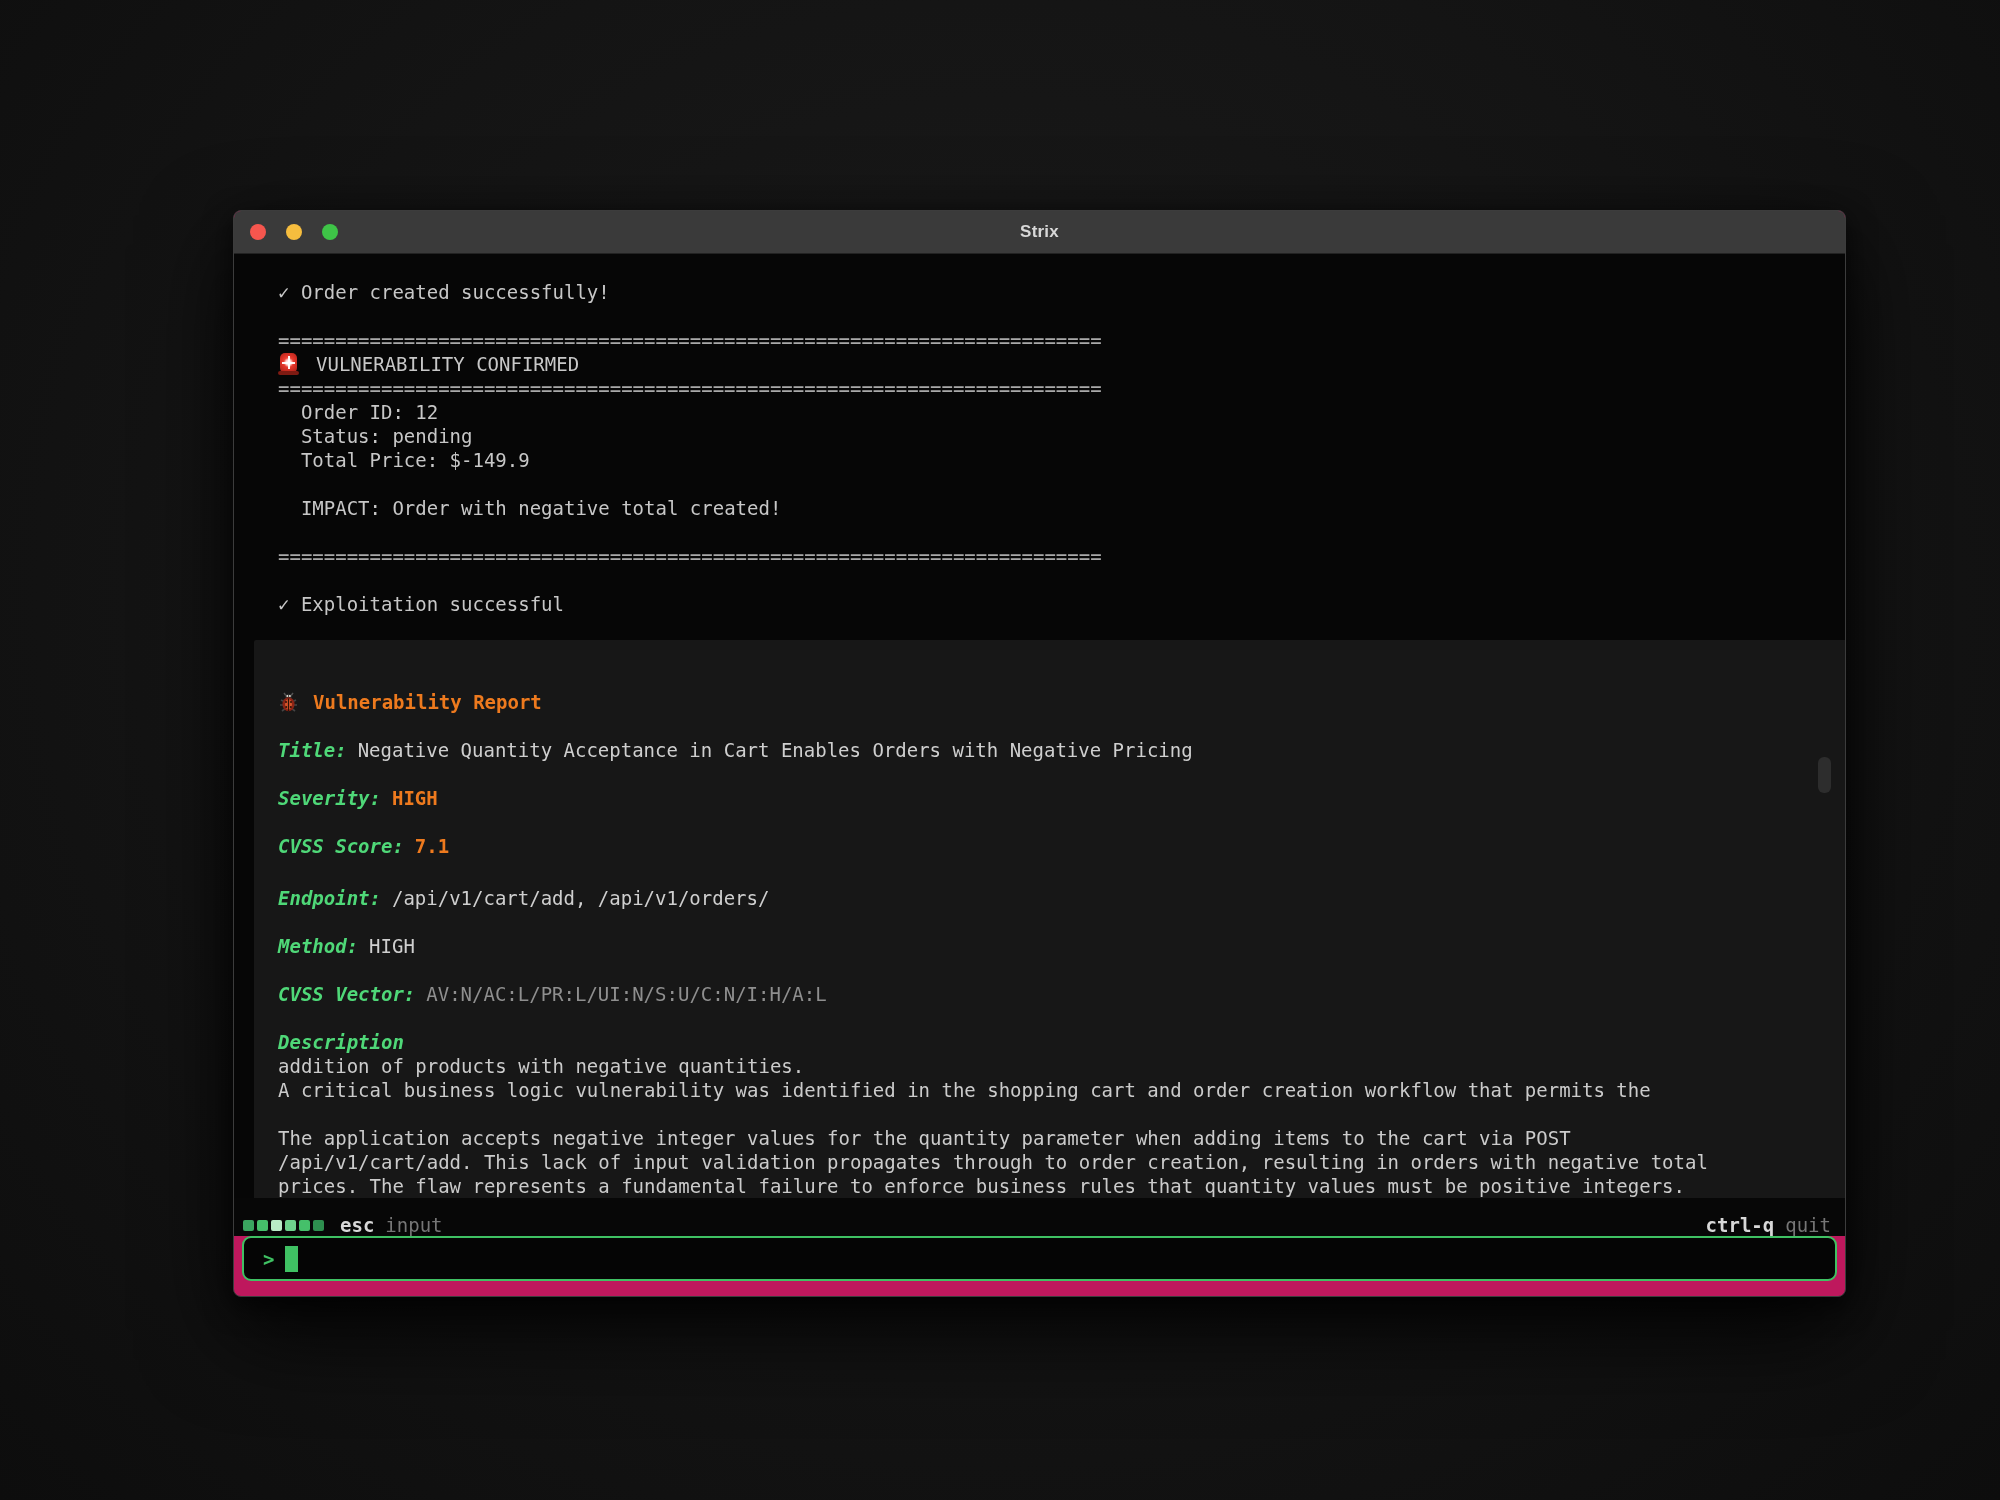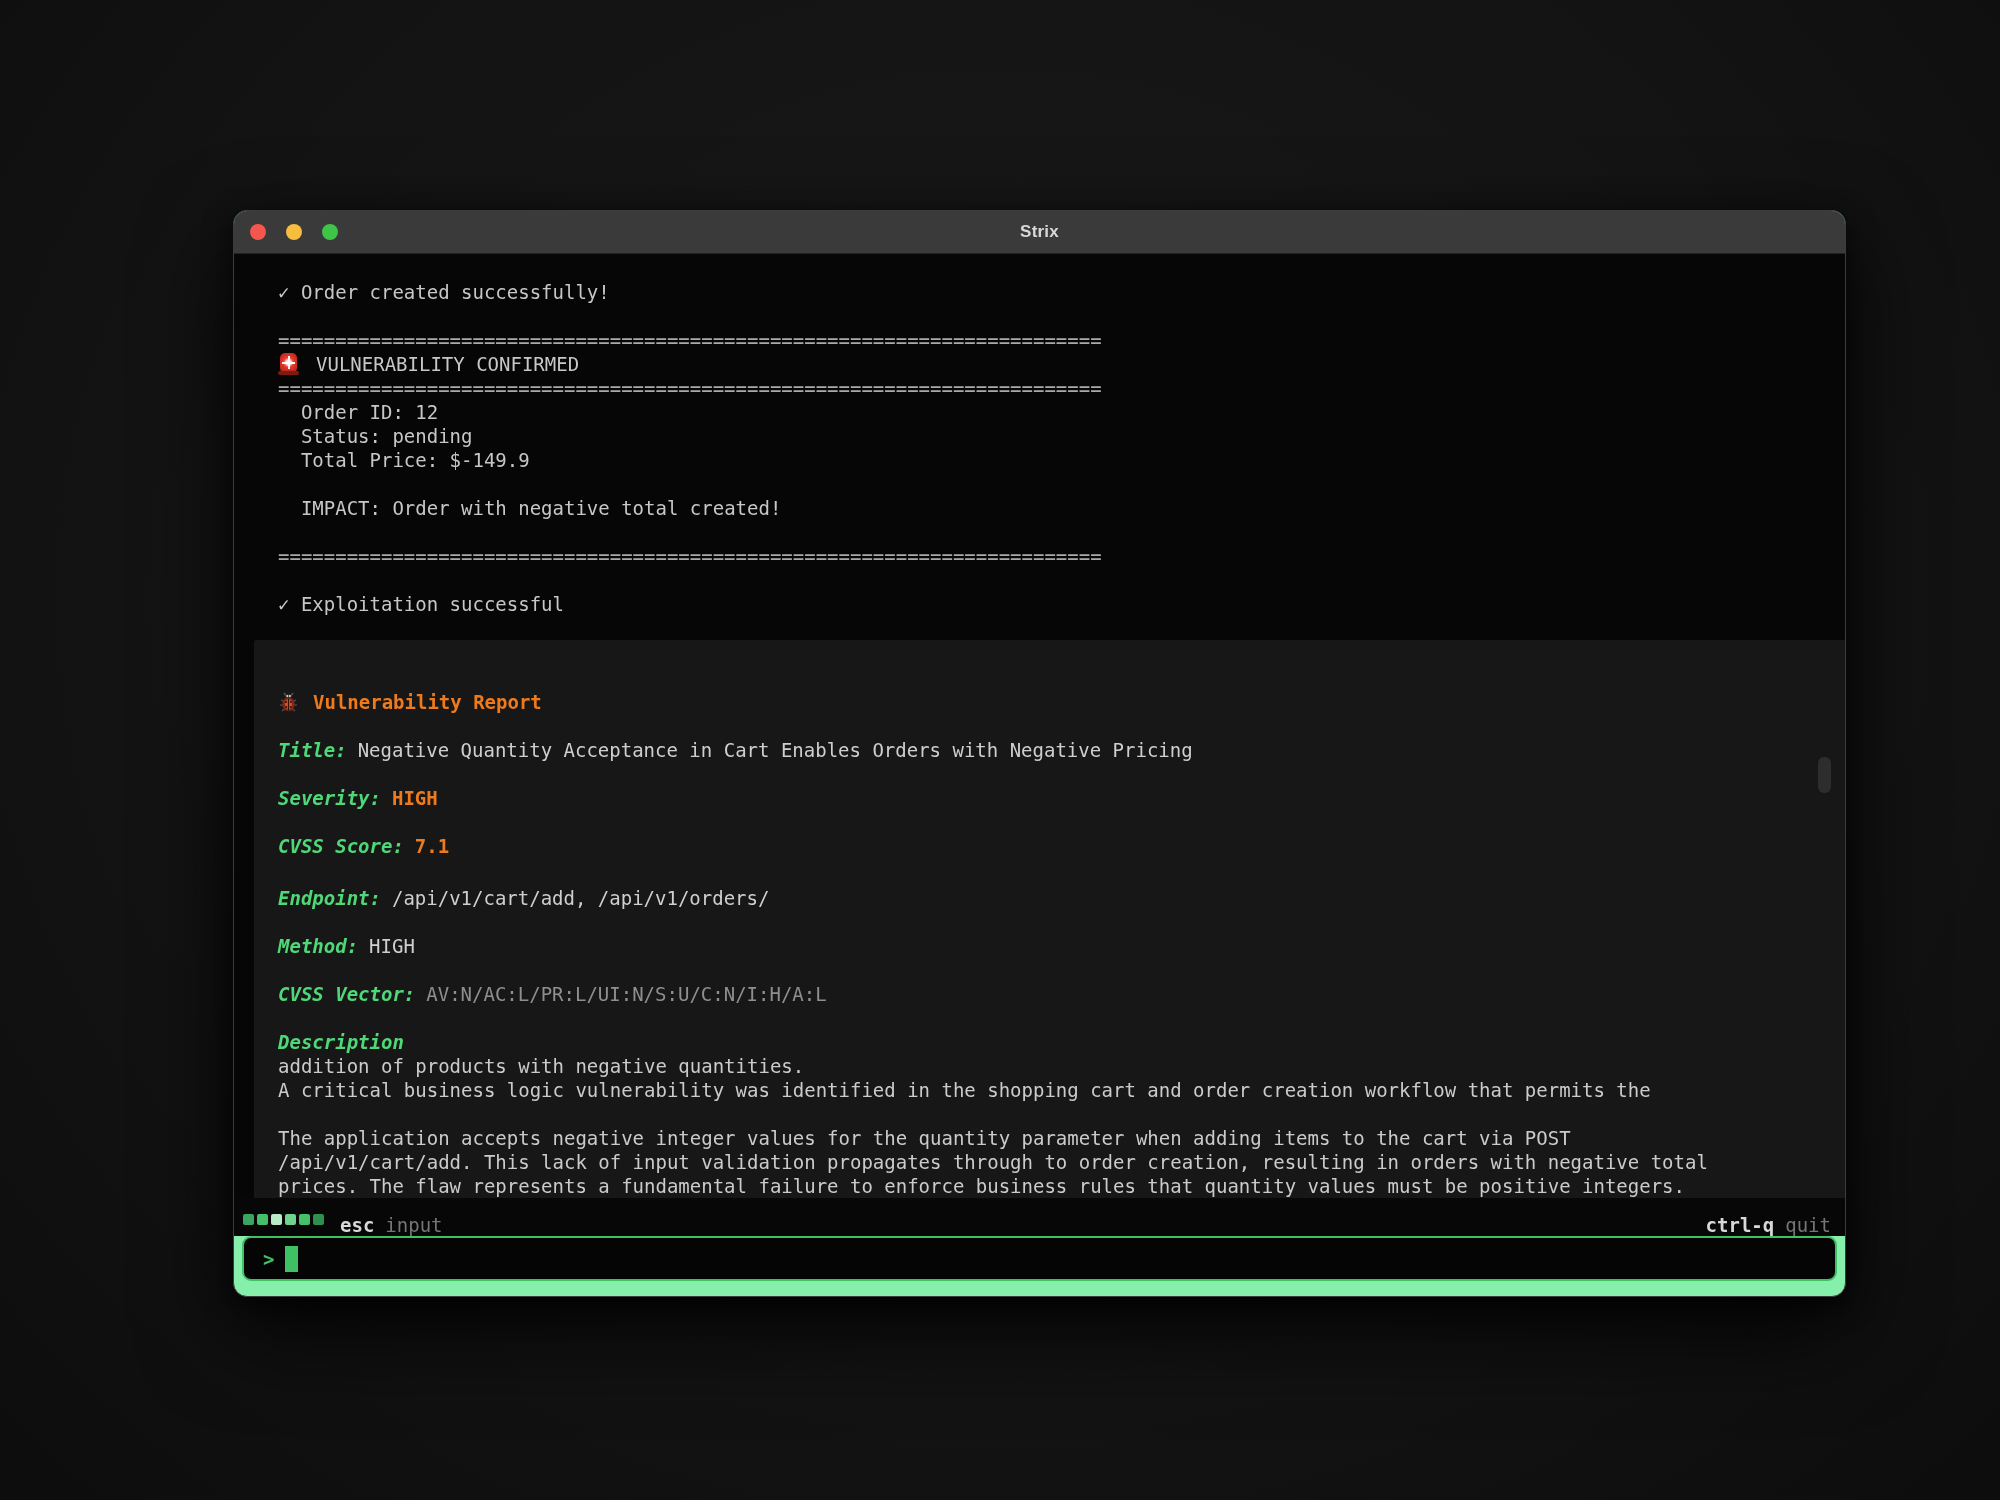--- a/index.html
+++ b/index.html
@@ -5,21 +5,21 @@
   html,body{margin:0;padding:0;}
   body{
     width:2000px;height:1500px;
     background:radial-gradient(ellipse at 50% 40%, #1b1b1b 0%, #141414 55%, #0d0d0d 100%);
     font-family:"DejaVu Sans Mono", monospace;
     overflow:hidden;
     position:relative;
   }
   .window{
     position:absolute;left:233px;top:210px;width:1613px;height:1087px;
-    background:#86efac;border-radius:14px;
+    background:#be185d;border-radius:8px;
     border:1px solid #3c3c3c;
     box-shadow:0 34px 90px rgba(0,0,0,.85), 0 8px 28px rgba(0,0,0,.6);
     display:flex;flex-direction:column;overflow:hidden;
     box-sizing:border-box;
   }
   
   .titlebar{
     height:42px;flex:0 0 42px;background:#3a3a3a;
     border-bottom:1px solid #222;
     position:relative;display:flex;align-items:center;justify-content:center;
@@ -66,21 +66,21 @@
   .r-header .hdr-txt{margin-left:14px;font-weight:bold;}
   .orange{color:#ee7a1e;}
   .green-label{color:#4fd878;font-weight:bold;font-style:italic;}
   .lbl{margin-right:11px;}
   .val{color:#cfcfcf;}
   .dim-val{color:#8f8f8f;}
   .desc-text{color:#cbcbcb;}
   .scroll-thumb{position:absolute;left:1584px;top:503px;width:13px;height:36px;border-radius:6px;background:#2d2d2d;}
   
   .footer{
-    flex:0 0 38px;display:flex;
+    flex:0 0 38px;display:flex;align-items:center;
     background:#070707;font-size:19px;
     padding:16px 14px 0 9px;box-sizing:border-box;
   }
   .squares{display:flex;gap:3px;margin-right:16px;}
   .sq{width:11px;height:11px;border-radius:2px;}
   .key-hint{display:flex;align-items:baseline;}
   .key{font-weight:bold;color:#d8d8d8;}
   .action{color:#767676;margin-left:11px;}
   .footer-right{margin-left:auto;}
   

